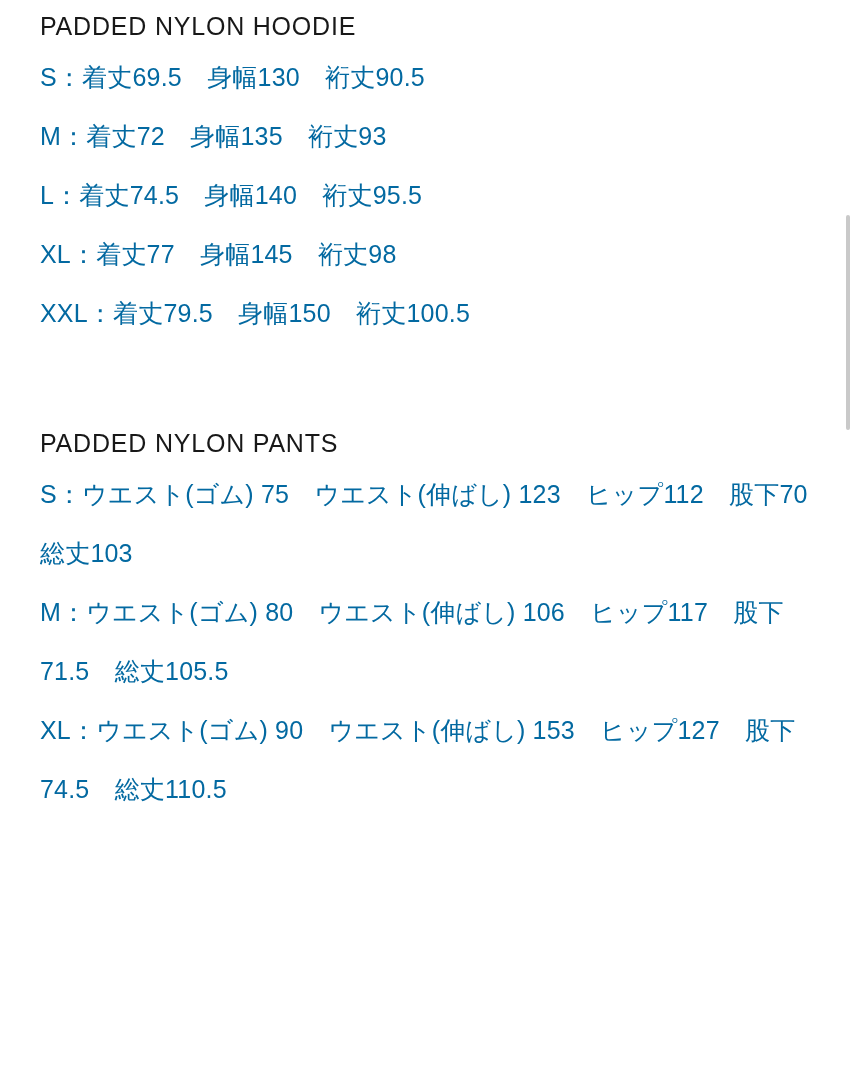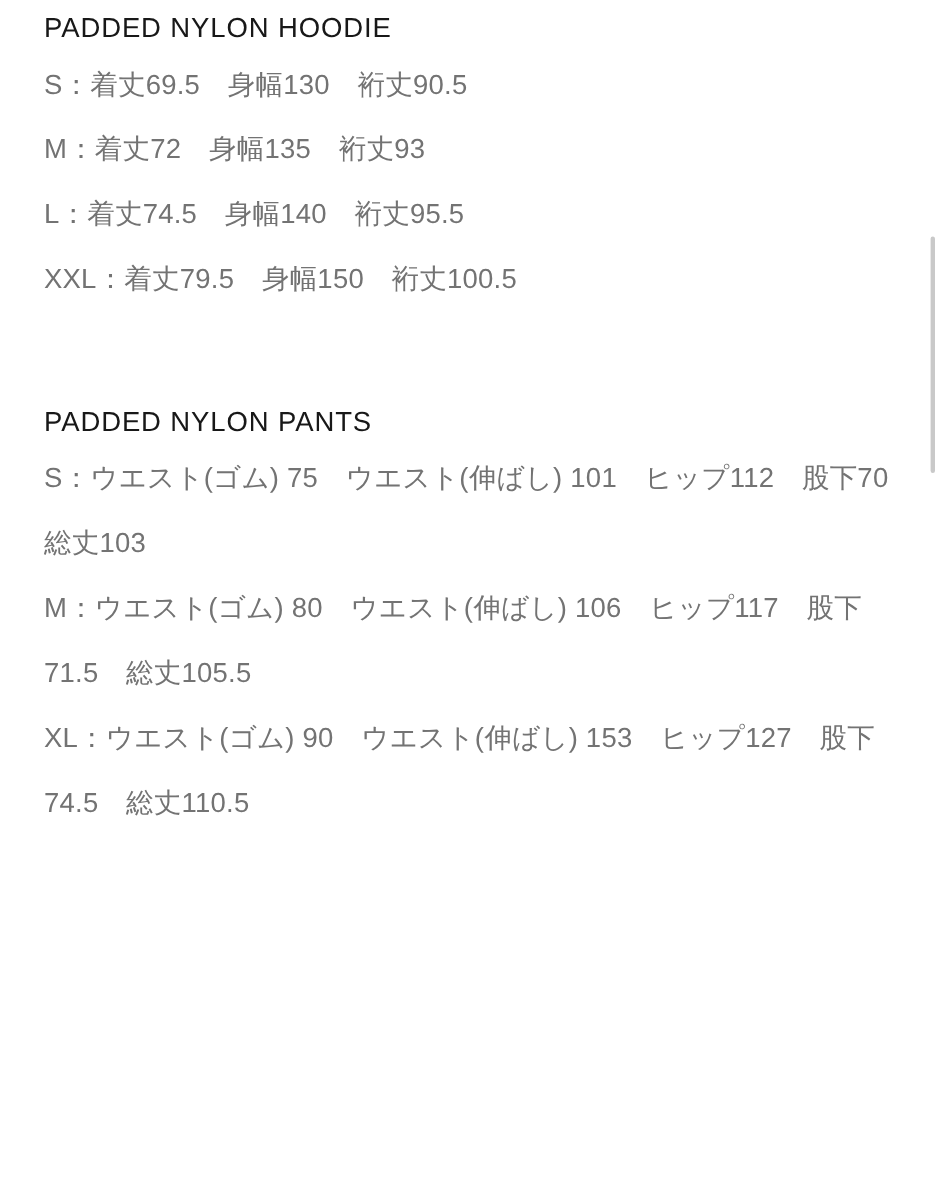--- a/index.html
+++ b/index.html
@@ -30,21 +30,21 @@
     letter-spacing: 0.8px;
     line-height: 44px;
     font-weight: 400;
     color: #181818;
     white-space: nowrap;
   }
   .spec-line {
     font-size: 25px;
     line-height: 59px;
     font-weight: 400;
-    color: #737373;
+    color: #0369a1;
     letter-spacing: 0.2px;
   }
   .spec-line.wrap {
     line-height: 59px;
   }
   .gap {
     height: 78px;
   }
   .scrollbar-track {
     position: absolute;
@@ -67,28 +67,29 @@
 </head>
 <body>
 
 <div class="page">
 
   <div class="section">
     <div class="section-title">PADDED NYLON HOODIE</div>
     <div class="spec-line">S：着丈69.5　身幅130　裄丈90.5</div>
     <div class="spec-line">M：着丈72　身幅135　裄丈93</div>
     <div class="spec-line">L：着丈74.5　身幅140　裄丈95.5</div>
+    <div class="spec-line">XL：着丈77　身幅145　裄丈98</div>
     <div class="spec-line">XXL：着丈79.5　身幅150　裄丈100.5</div>
   </div>
 
   <div class="gap"></div>
 
   <div class="section">
     <div class="section-title">PADDED NYLON PANTS</div>
-    <div class="spec-line wrap">S：ウエスト(ゴム) 75　ウエスト(伸ばし) 101　ヒップ112　股下70　総丈103</div>
+    <div class="spec-line wrap">S：ウエスト(ゴム) 75　ウエスト(伸ばし) 123　ヒップ112　股下70　総丈103</div>
     <div class="spec-line wrap">M：ウエスト(ゴム) 80　ウエスト(伸ばし) 106　ヒップ117　股下71.5　総丈105.5</div>
     <div class="spec-line wrap">XL：ウエスト(ゴム) 90　ウエスト(伸ばし) 153　ヒップ127　股下74.5　総丈110.5</div>
   </div>
 
   <div class="scrollbar-track"></div>
   <div class="scrollbar-thumb"></div>
 
 </div>
 
 </body></html>

